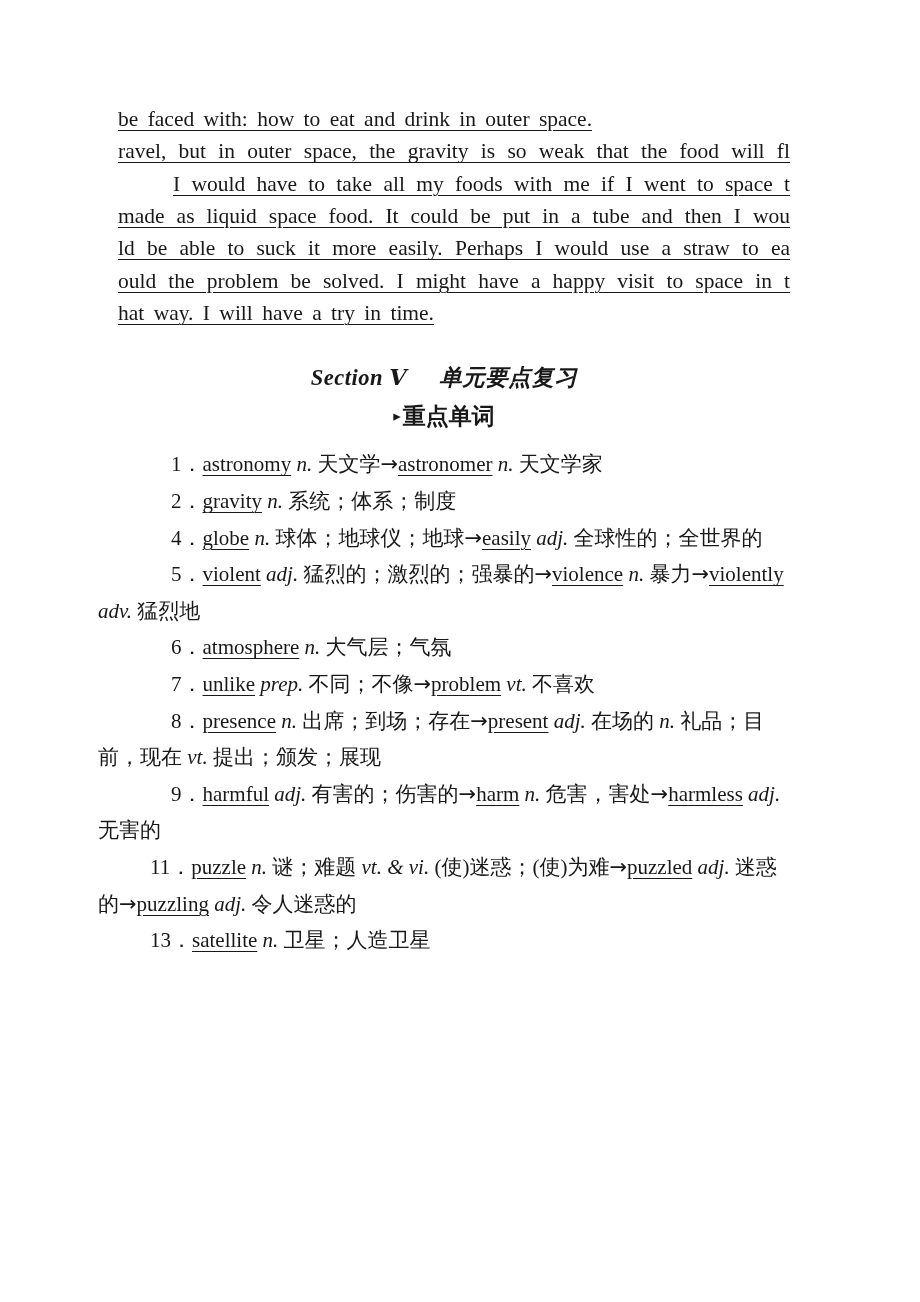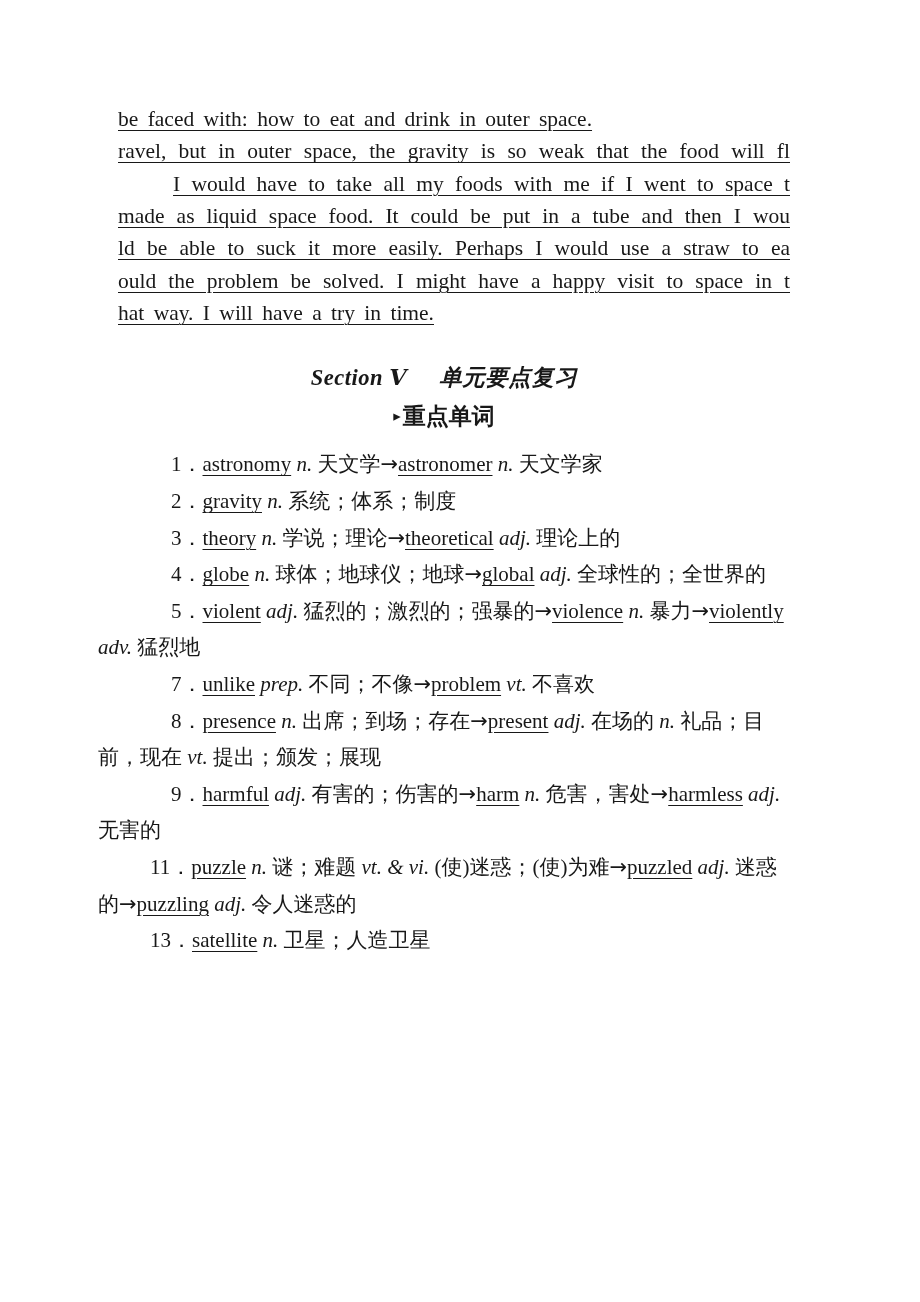--- a/index.html
+++ b/index.html
@@ -80,23 +80,23 @@
     <span class="sh-en">Section Ⅴ</span><span class="sh-zh">单元要点复习</span>
   </div>
 
   <div class="subheading">
     <span class="marker">▸</span><span>重点单词</span>
   </div>
 
   <div id="word-list">
       <div class="word-item" style="text-indent: 73px;"><span class="item-num">1．</span><span class="seg-w">astronomy</span><span class="seg-p"> n. </span><span class="seg-t">天文学</span><span class="seg-a">→</span><span class="seg-w">astronomer</span><span class="seg-p"> n. </span><span class="seg-t">天文学家</span></div>
       <div class="word-item" style="text-indent: 73px;"><span class="item-num">2．</span><span class="seg-w">gravity</span><span class="seg-p"> n. </span><span class="seg-t">系统；体系；制度</span></div>
-      <div class="word-item" style="text-indent: 73px;"><span class="item-num">3．</span><span class="seg-w">theory</span><span class="seg-p"> n. </span><span class="seg-t">学说；理论</span><span class="seg-a">→</span><span class="seg-w">theoretical</span><span class="seg-p"> adj. </span><span class="seg-t">理论上的</span></div>
-      <div class="word-item" style="text-indent: 73px;"><span class="item-num">4．</span><span class="seg-w">globe</span><span class="seg-p"> n. </span><span class="seg-t">球体；地球仪；地球</span><span class="seg-a">→</span><span class="seg-w">global</span><span class="seg-p"> adj. </span><span class="seg-t">全球性的；全世界的</span></div>
+      <div class="word-item" style="text-indent: 73px;"><span class="item-num">4．</span><span class="seg-w">globe</span><span class="seg-p"> n. </span><span class="seg-t">球体；地球仪；地球</span><span class="seg-a">→</span><span class="seg-w">easily</span><span class="seg-p"> adj. </span><span class="seg-t">全球性的；全世界的</span></div>
       <div class="word-item" style="text-indent: 73px;"><span class="item-num">5．</span><span class="seg-w">violent</span><span class="seg-p"> adj. </span><span class="seg-t">猛烈的；激烈的；强暴的</span><span class="seg-a">→</span><span class="seg-w">violence</span><span class="seg-p"> n. </span><span class="seg-t">暴力</span><span class="seg-a">→</span><span class="seg-w">violently</span><span class="seg-p"> adv. </span><span class="seg-t">猛烈地</span></div>
+      <div class="word-item" style="text-indent: 73px;"><span class="item-num">6．</span><span class="seg-w">atmosphere</span><span class="seg-p"> n. </span><span class="seg-t">大气层；气氛</span></div>
       <div class="word-item" style="text-indent: 73px;"><span class="item-num">7．</span><span class="seg-w">unlike</span><span class="seg-p"> prep. </span><span class="seg-t">不同；不像</span><span class="seg-a">→</span><span class="seg-w">problem</span><span class="seg-p"> vt. </span><span class="seg-t">不喜欢</span></div>
       <div class="word-item" style="text-indent: 73px;"><span class="item-num">8．</span><span class="seg-w">presence</span><span class="seg-p"> n. </span><span class="seg-t">出席；到场；存在</span><span class="seg-a">→</span><span class="seg-w">present</span><span class="seg-p"> adj. </span><span class="seg-t">在场的</span><span class="seg-p"> n. </span><span class="seg-t">礼品；目前，现在</span><span class="seg-p"> vt. </span><span class="seg-t">提出；颁发；展现</span></div>
       <div class="word-item" style="text-indent: 73px;"><span class="item-num">9．</span><span class="seg-w">harmful</span><span class="seg-p"> adj. </span><span class="seg-t">有害的；伤害的</span><span class="seg-a">→</span><span class="seg-w">harm</span><span class="seg-p"> n. </span><span class="seg-t">危害，害处</span><span class="seg-a">→</span><span class="seg-w">harmless</span><span class="seg-p"> adj. </span><span class="seg-t">无害的</span></div>
       <div class="word-item" style="text-indent: 52px;"><span class="item-num">11．</span><span class="seg-w">puzzle</span><span class="seg-p"> n. </span><span class="seg-t">谜；难题</span><span class="seg-p"> vt. &amp; vi. </span><span class="seg-t">(使)迷惑；(使)为难</span><span class="seg-a">→</span><span class="seg-w">puzzled</span><span class="seg-p"> adj. </span><span class="seg-t">迷惑的</span><span class="seg-a">→</span><span class="seg-w">puzzling</span><span class="seg-p"> adj. </span><span class="seg-t">令人迷惑的</span></div>
       <div class="word-item" style="text-indent: 52px;"><span class="item-num">13．</span><span class="seg-w">satellite</span><span class="seg-p"> n. </span><span class="seg-t">卫星；人造卫星</span></div>
     </div>
 
 </div>
 
 </body></html>

